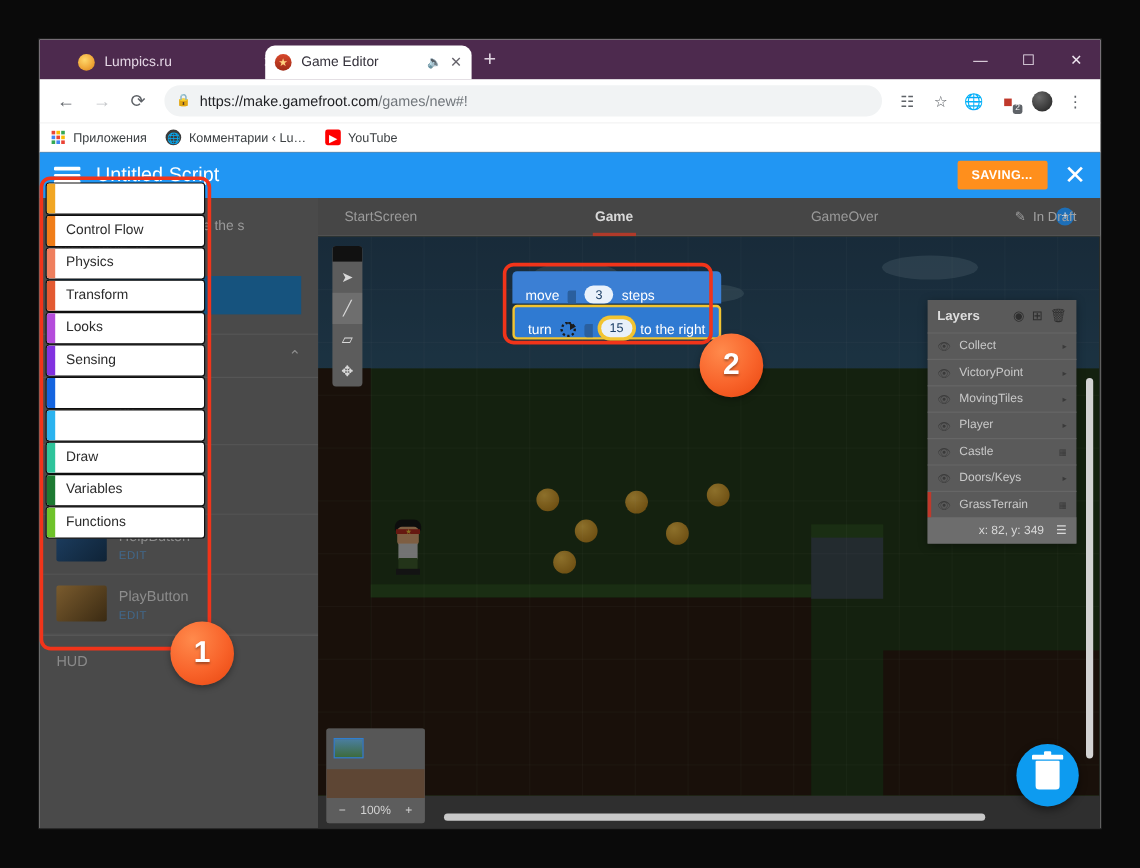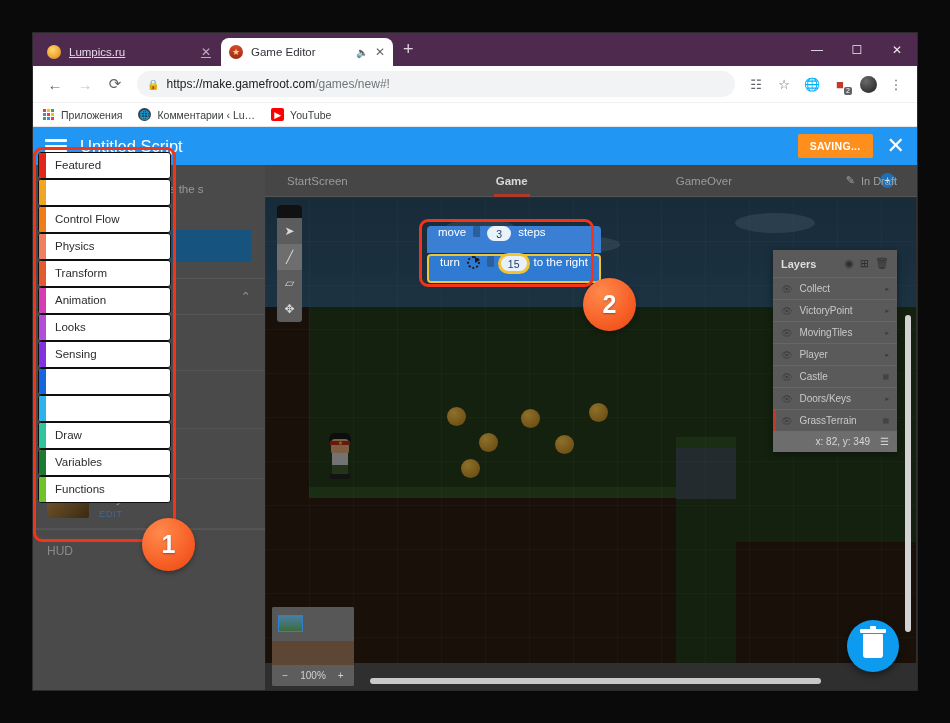--- a/index.html
+++ b/index.html
@@ -9,21 +9,21 @@
   #root{ position:relative; width:950px; height:723px; background:#0a0a0a; }
 
   
   .browser{ position:absolute; left:33px; top:33px; width:884px; height:657px;
     background:#fff; overflow:hidden; box-shadow:0 0 0 1px #2a2a2a; }
 
   
   .tabstrip{ position:relative; height:33px; background:#4d2a4e; }
   .tab{ position:absolute; top:5px; height:28px; display:flex; align-items:center;
     padding:0 8px; font-size:11.5px; }
-  .tab.inactive{ left:6px; width:180px; color:#e4d7e5;text-decoration:underline; }
+  .tab.inactive{ left:24px; width:180px; color:#e4d7e5; }
   .tab.active{ left:188px; width:172px; background:#fff; color:#33303a;
     border-radius:8px 8px 0 0; }
   .tab .fav{ width:14px; height:14px; border-radius:50%; margin-right:8px; flex:0 0 14px;
     display:flex; align-items:center; justify-content:center; font-size:9px; }
   .fav-lumpics{ background:radial-gradient(circle at 40% 35%,#ffd86b 0%,#f0a93a 55%,#d4821c 100%); }
   .fav-game{ background:linear-gradient(#d8482c,#9f2b16); border-radius:3px; color:#ffd27f; }
   .tab .tlabel{ flex:1; white-space:nowrap; overflow:hidden; text-overflow:ellipsis; }
   .tab .tclose{ font-size:12px; opacity:.75; margin-left:6px; }
   .tab .tsound{ font-size:10px; margin-left:4px; opacity:.8; }
   .newtab{ position:absolute; left:370px; top:9px; font-size:18px; color:#e0d4e1; line-height:14px; }
@@ -178,21 +178,21 @@
     justify-content:center; box-shadow:0 3px 7px rgba(0,0,0,.45); }
   .trash .can{ width:20px; height:24px; background:#fff; border-radius:1px 1px 3px 3px;
     position:relative; }
   .trash .can::before{ content:""; position:absolute; left:-3px; top:-5px; width:26px;
     height:4px; background:#fff; border-radius:1px; }
   .trash .can::after{ content:""; position:absolute; left:7px; top:-8px; width:6px;
     height:4px; background:#fff; border-radius:1px 1px 0 0; }
 
   
   .blockgroup{ position:absolute; left:427px; top:226px; }
-  .sblock{ position:relative; display:flex; align-items:flex-start; gap:7px;
+  .sblock{ position:relative; display:flex; align-items:flex-end; gap:7px;
     background:#3b7fd4; padding:0 11px; height:27px; color:#fff; font-size:11.5px;
     border-radius:4px; }
   .sblock.first{ border-radius:4px 4px 0 0; }
   .sblock.second{ background:#2f7ad2; border:2px solid #f2c431; border-radius:4px;
     margin-top:1px; height:29px; }
   .numfield{ background:#eaf2fb; color:#1c3f66; font-size:10.5px; border-radius:9px;
     padding:1.5px 7px; min-width:24px; text-align:center; }
   .numfield.hl{ background:#e8f0fa; box-shadow:0 0 0 3px #f2c431; }
   .notch{ width:7px; height:11px; background:#2a5f9e; border-radius:2px 0 0 2px; }
   .rotico{ width:13px; height:13px; border:2px dotted #1b1b1b; border-radius:50%;
@@ -477,41 +477,33 @@
      <span>turn</span>
      <span class="rotico"></span>
      <span class="notch"></span>
      <span class="numfield hl">15</span>
      <span>to the right</span>
    </div>
  </div>
 
  <div class="catlist">
    <div class="catitem">
-        <span class="catbar" style="background:#e4251b"></span>
-        <span class="catlbl">Featured</span>
-      </div>
-   <div class="catitem">
         <span class="catbar" style="background:#f1a623"></span>
       </div>
    <div class="catitem">
         <span class="catbar" style="background:#f07d18"></span>
         <span class="catlbl">Control Flow</span>
       </div>
    <div class="catitem">
         <span class="catbar" style="background:#ef7f5e"></span>
         <span class="catlbl">Physics</span>
       </div>
    <div class="catitem">
         <span class="catbar" style="background:#e35a32"></span>
         <span class="catlbl">Transform</span>
-      </div>
-   <div class="catitem">
-        <span class="catbar" style="background:#d63bb0"></span>
-        <span class="catlbl">Animation</span>
       </div>
    <div class="catitem">
         <span class="catbar" style="background:#b44cdb"></span>
         <span class="catlbl">Looks</span>
       </div>
    <div class="catitem">
         <span class="catbar" style="background:#8232e0"></span>
         <span class="catlbl">Sensing</span>
       </div>
    <div class="catitem">

